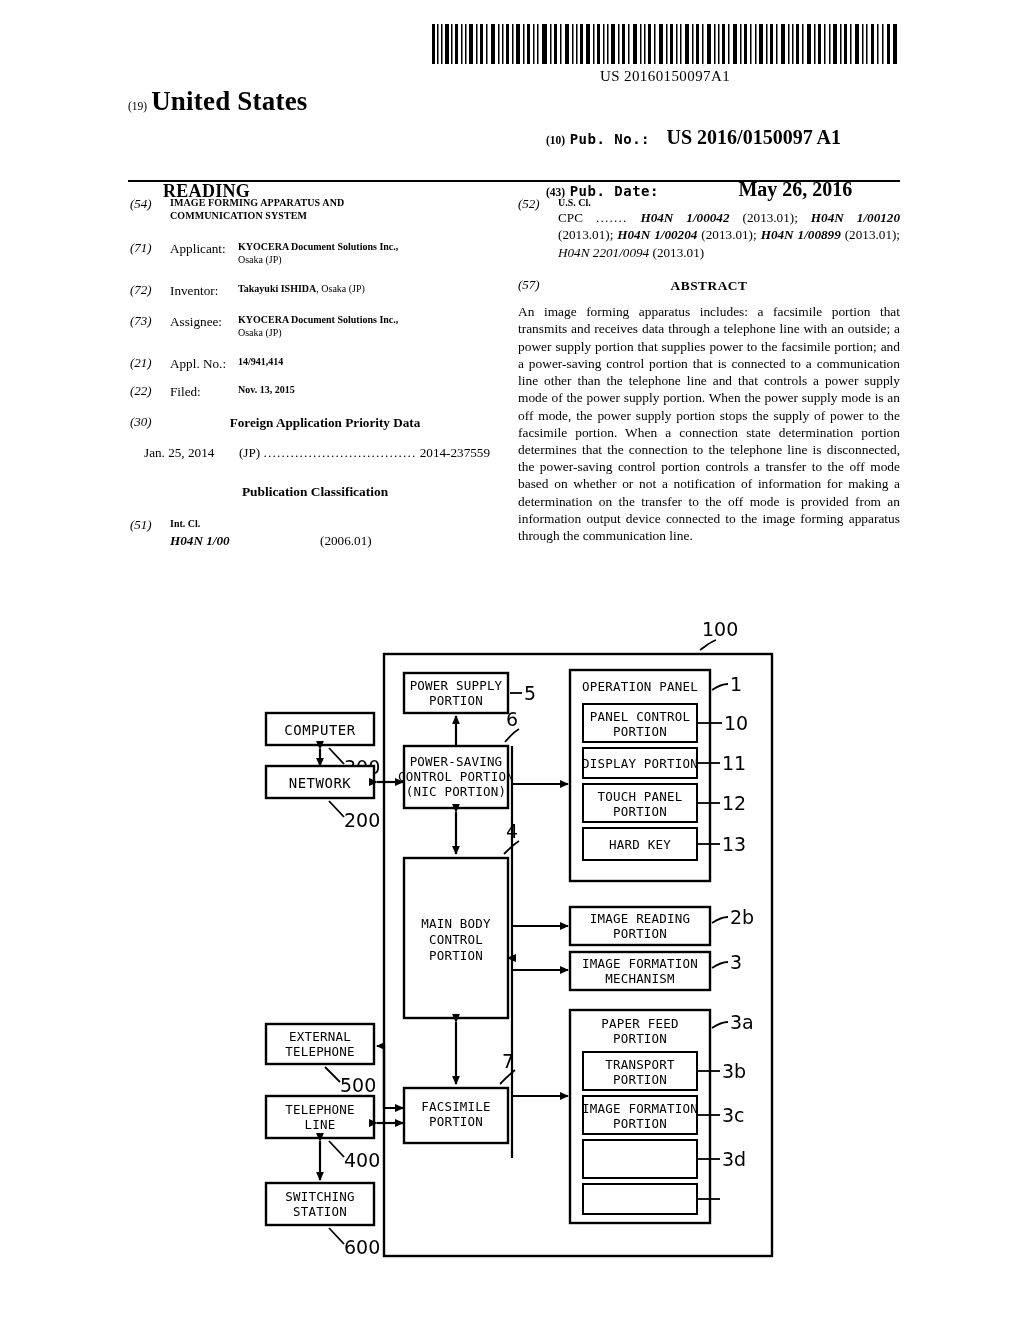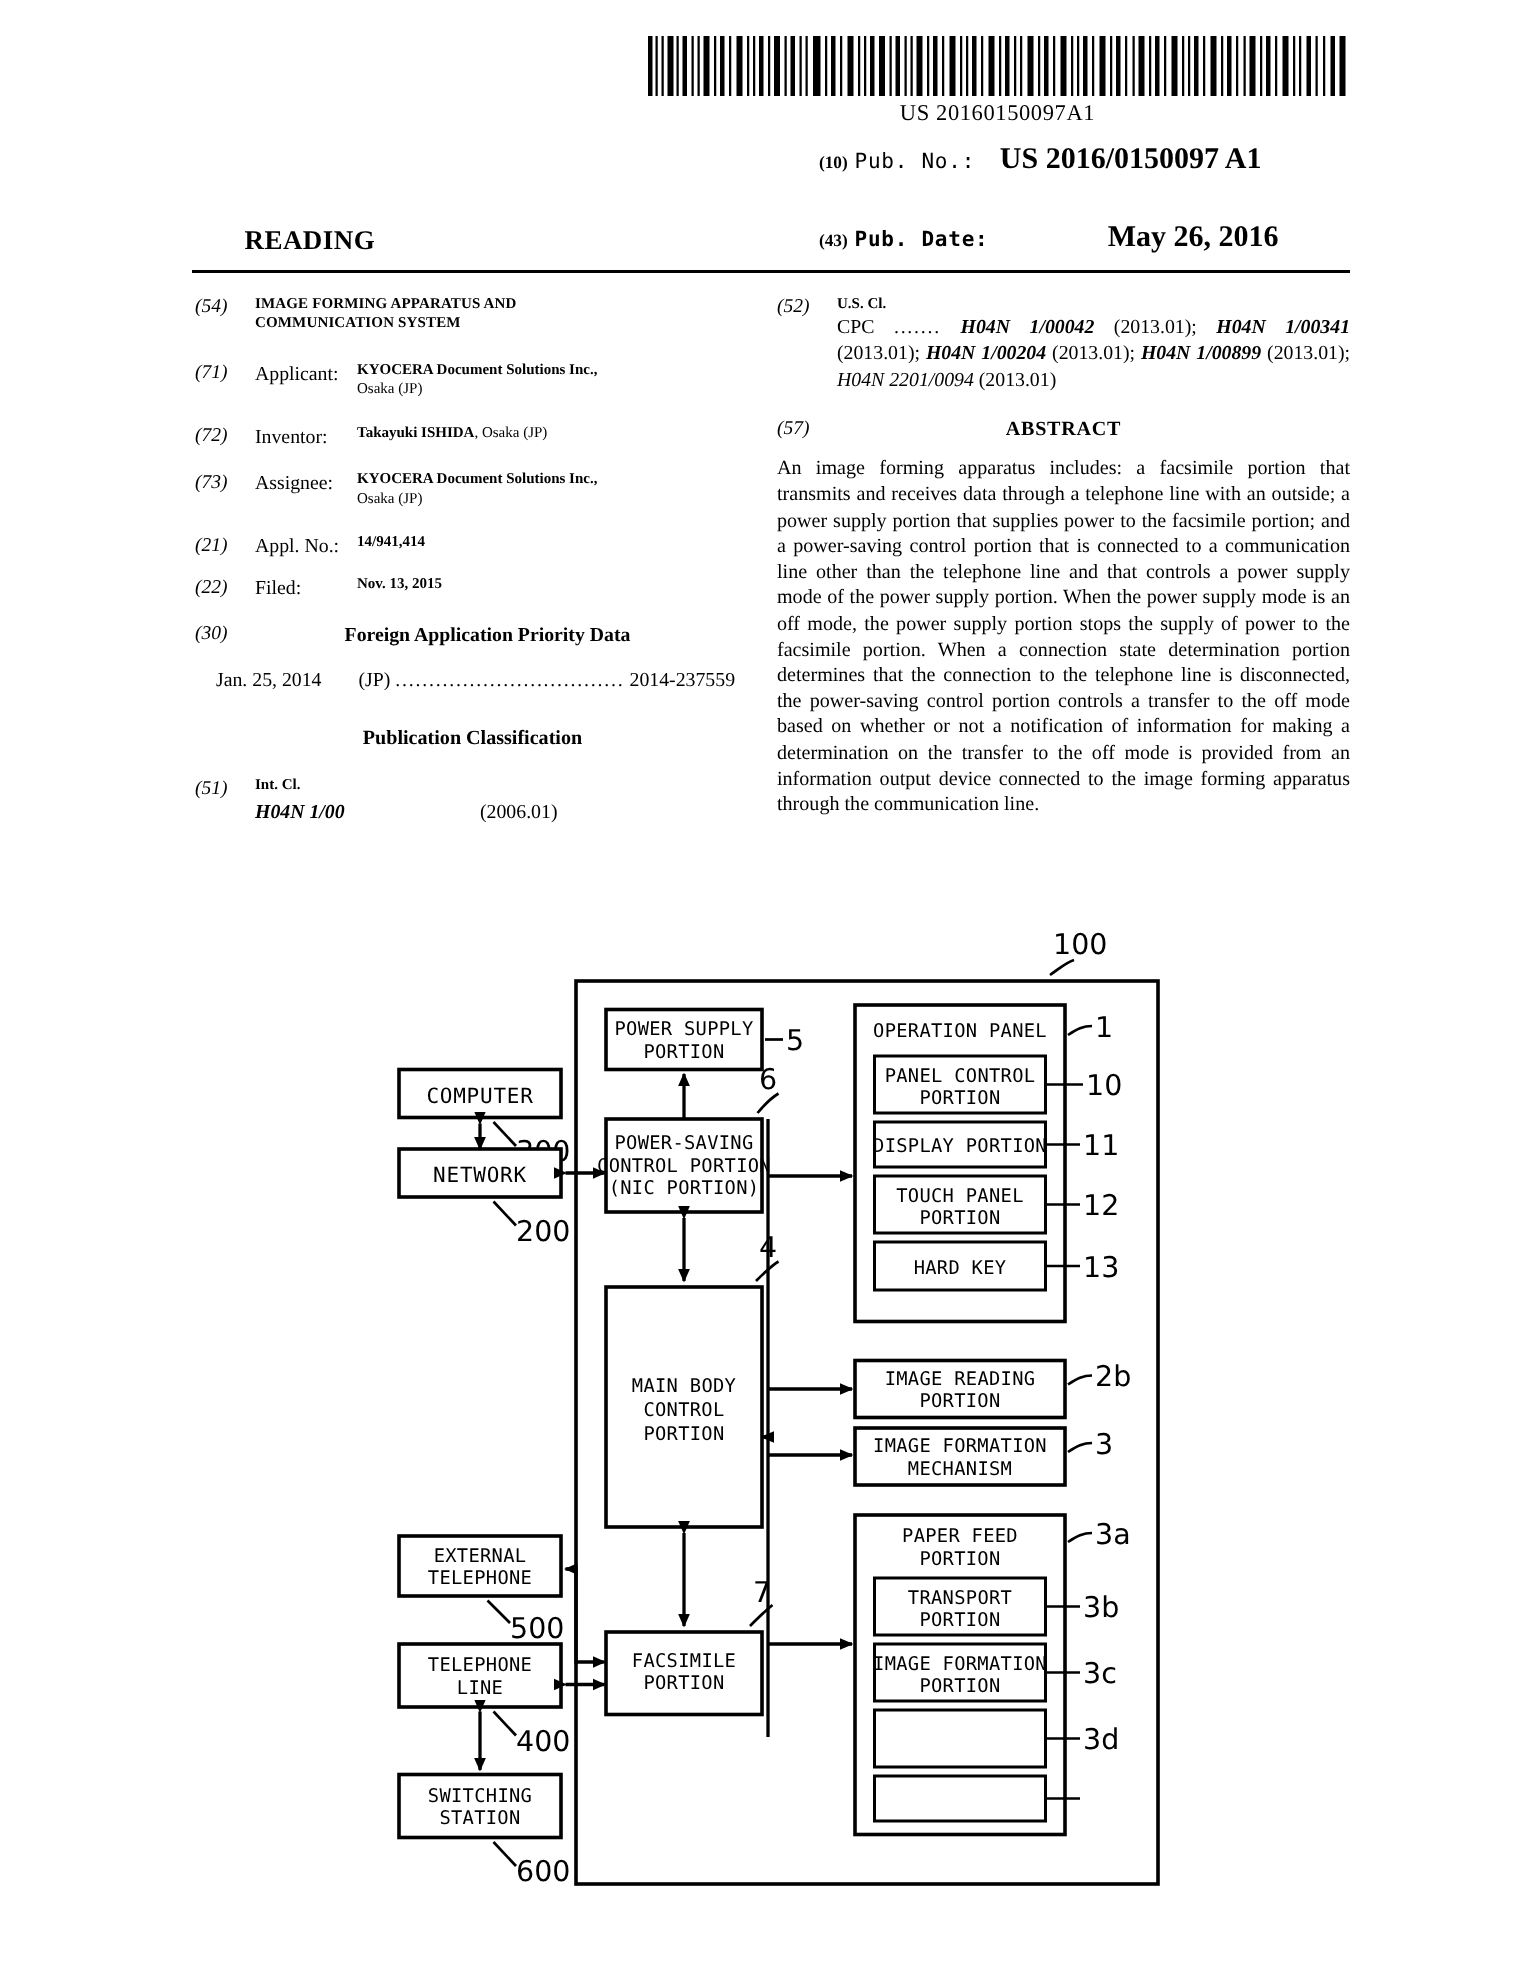--- a/index.html
+++ b/index.html
@@ -72,21 +72,21 @@
     white-space: nowrap;
   }
   #pubno-row {
     position: absolute;
     left: 418px;
     top: 5px;
     font-size: 18px;
     font-weight: bold;
     white-space: nowrap;
   }
-  #pubno-row .lbl { font-weight: normal; }
+  #pubno-row .lbl { font-weight: bold; }
   #pubno-value {
     font-size: 20px;
     font-weight: bold;
     margin-left: 12px;
   }
   #applicant-name {
     position: absolute;
     left: 35px;
     top: 60px;
     font-size: 18px;
@@ -331,20 +331,24 @@
       <rect x="452" y="0" width="1.5" height="40"></rect>
         <rect x="457" y="0" width="3" height="40"></rect>
       <rect x="463" y="0" width="4" height="40"></rect>
     </g>
   </svg>
   <div id="barcode-number">US 20160150097A1</div>
 </div>
 
 <div id="header">
 
+  <div class="hdr-row">
+    <span class="paren">(19)</span>
+    <span id="united-states">United States</span>
+  </div>
 
   <div id="pap-line">
 
     <span id="pubno-row">
       <span class="paren">(10)</span>
       <span class="lbl">Pub. No.:</span>
       <span id="pubno-value">US 2016/0150097 A1</span>
     </span>
 
     <span id="applicant-name">READING</span>
@@ -432,21 +436,21 @@
 <div id="col-right">
 
   <div class="fld" style="margin-bottom:4px;">
     <span class="fld-num">(52)</span>
     <div class="fld-body b">U.S. Cl.</div>
     <div id="cpc-body">
       <span>CPC</span>
       <span class="dots">.......</span>
       <span class="bi">H04N 1/00042</span>
       <span>(2013.01);</span>
-      <span class="bi">H04N 1/00341</span>
+      <span class="bi">H04N 1/00120</span>
       <span>(2013.01);</span>
       <span class="bi">H04N 1/00204</span>
       <span>(2013.01);</span>
       <span class="bi">H04N 1/00899</span>
       <span>(2013.01);</span>
       <span class="i">H04N 2201/0094</span>
       <span>(2013.01)</span>
     </div>
   </div>
 

